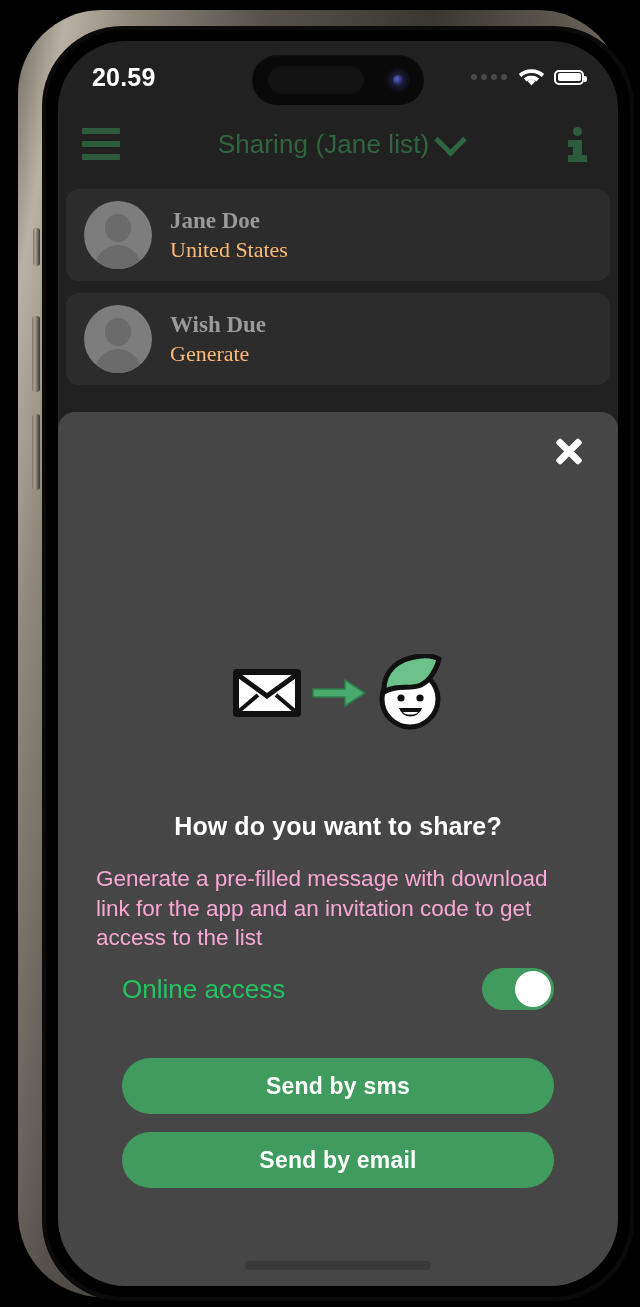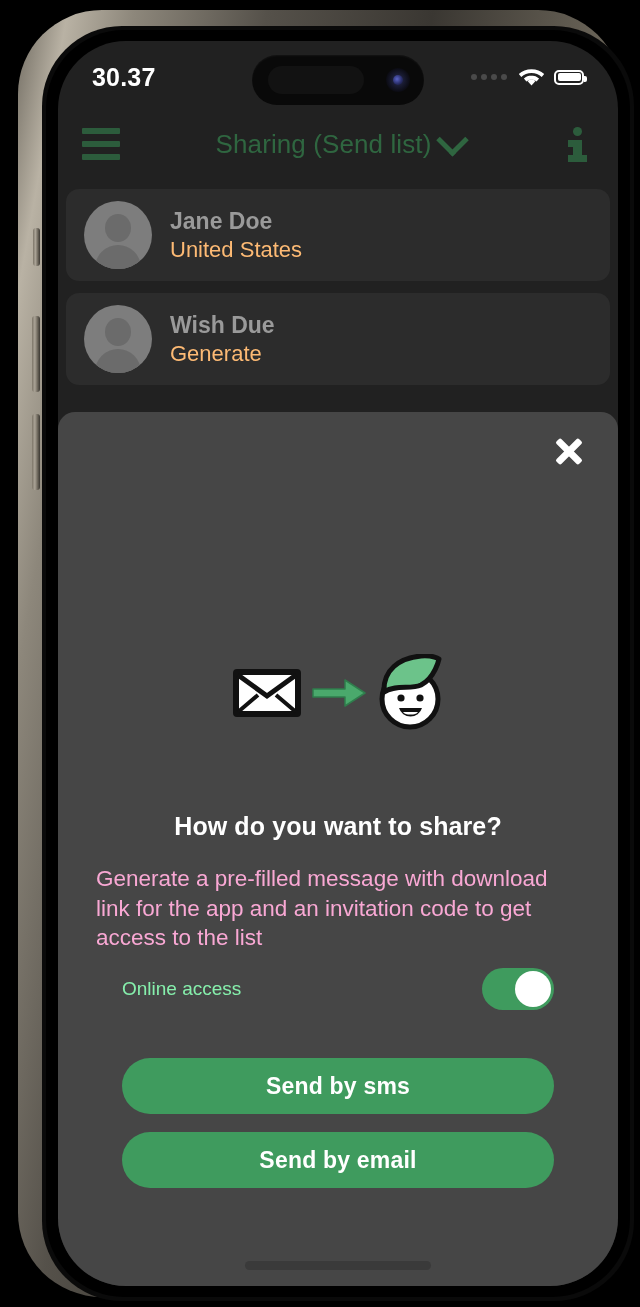--- a/index.html
+++ b/index.html
@@ -132,21 +132,21 @@
   .info-icon .dot { width: 9px; height: 9px; border-radius: 50%; background: #2c5c3c; }
   .info-icon .stem { width: 9px; height: 22px; background: #2c5c3c; position: relative; }
   .info-icon .stem::after {
     content:''; position:absolute; left: -5px; bottom: 0; width: 19px; height: 7px; background:#2c5c3c;
   }
   .info-icon .stem::before {
     content:''; position:absolute; left: -5px; top: 0; width: 7px; height: 7px; background:#2c5c3c;
   }
 
   
-  .contact-list { position: absolute; top: 148px; left: 0; right: 0; padding: 0 8px; box-sizing: border-box; }
+  .contact-list { position: absolute; top: 148px; left: 0; right: 0; padding: 0 8px; box-sizing: border-box; font-family: Liberation Serif, serif; }
   .contact-card {
     background: #2c2c2c; border-radius: 13px;
     height: 92px; margin-bottom: 12px;
     display: flex; align-items: center; padding: 0 18px; box-sizing: border-box;
   }
   .avatar {
     width: 68px; height: 68px; border-radius: 50%;
     background: #7d7d7d; position: relative; overflow: hidden; flex: none;
   }
   .avatar .head {
@@ -191,21 +191,21 @@
   .sheet-desc {
     position: absolute; top: 452px; left: 38px; right: 38px;
     text-align: left; color: #f9a8d4;
     font-size: 22.5px; line-height: 1.32;
   }
 
   .toggle-row {
     position: absolute; top: 556px; left: 64px; right: 64px;
     display: flex; align-items: center; justify-content: space-between;
   }
-  .toggle-label { color: #86efac; font-size: 19px; }
+  .toggle-label { color: #22c55e; font-size: 26px; }
   .switch {
     width: 72px; height: 42px; border-radius: 21px; background: #3f9b5e;
     position: relative; cursor: pointer; flex: none;
   }
   .switch .knob {
     position: absolute; right: 3px; top: 3px; width: 36px; height: 36px;
     border-radius: 50%; background: #ffffff;
   }
 
   .sheet-actions {
@@ -233,21 +233,21 @@
     <div class="phone-bezel"></div>
 
     <div class="btn-side btn-silent"></div>
     <div class="btn-side btn-volup"></div>
     <div class="btn-side btn-voldn"></div>
     <div class="btn-side btn-power"></div>
 
     <div class="screen">
 
       <div class="statusbar">
-        <div class="clock">30.37</div>
+        <div class="clock">20.59</div>
         <div class="status-right">
           <div class="sig-dots">
             <i></i>
               <i></i>
               <i></i>
               <i></i>
           </div>
           <svg width="27" height="19" viewBox="0 0 27 19">
             <path d="M13.5 17.6l-4.0-4.6a6.2 6.2 0 0 1 8.0 0z" fill="#ffffff"></path>
             <path d="M13.5 1.2C8.6 1.2 4.1 3.0.8 6.0l2.5 2.9c2.7-2.4 6.3-3.9 10.2-3.9s7.5 1.5 10.2 3.9l2.5-2.9C22.9 3.0 18.4 1.2 13.5 1.2z" fill="#ffffff"></path>
@@ -264,21 +264,21 @@
         <div class="cam"></div>
       </div>
 
       <div class="app-header">
         <div class="hamburger">
           <i></i>
             <i></i>
             <i></i>
         </div>
         <div class="header-title-wrap">
-          <div class="header-title">Sharing (Send list)</div>
+          <div class="header-title">Sharing (Jane list)</div>
           <div class="chev"></div>
         </div>
         <div class="info-icon">
           <div class="dot"></div>
           <div class="stem"></div>
         </div>
       </div>
 
       <div class="contact-list">
 

